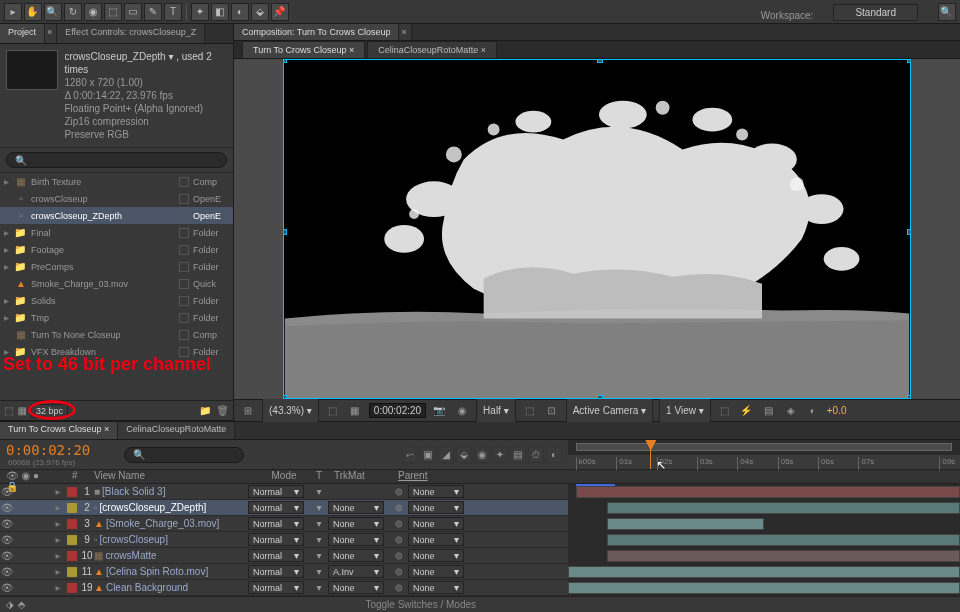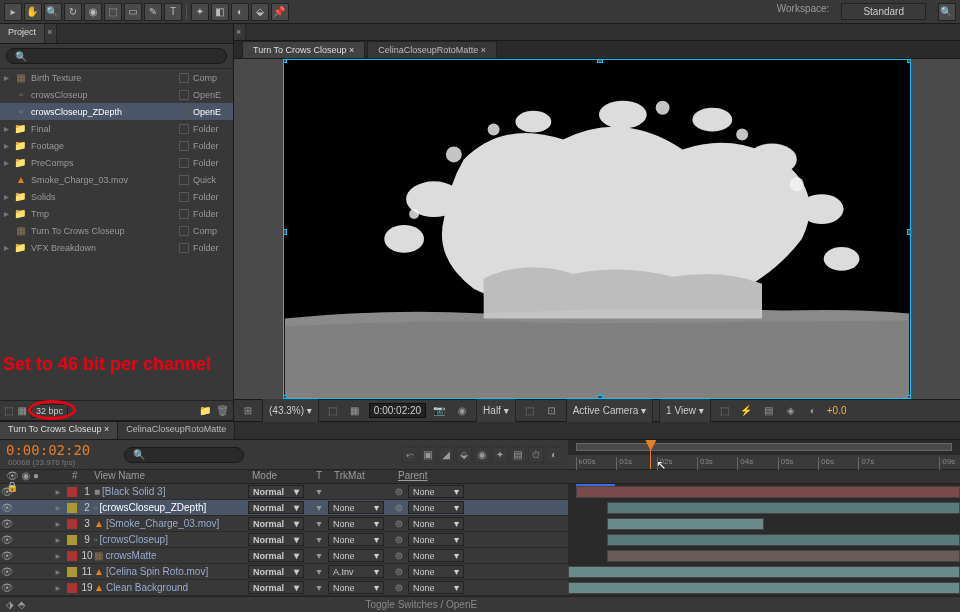--- a/index.html
+++ b/index.html
@@ -1,20 +1,20 @@
 <!DOCTYPE html>
 <html><head>
 <meta charset="utf-8">
 <style>
 *{margin:0;padding:0;box-sizing:border-box;font-family:Arial,sans-serif;font-size:10px;}
 body{background:#2b2b2b;color:#999;width:960px;height:612px;overflow:hidden;position:relative;}
 .toolbar{height:24px;background:#383838;border-bottom:1px solid #1a1a1a;display:flex;align-items:center;padding:0 4px;gap:2px;}
 .toolbar-btn{width:18px;height:18px;background:#4a4a4a;border:1px solid #222;display:flex;align-items:center;justify-content:center;cursor:pointer;color:#bbb;}
 .toolbar-sep{width:1px;height:16px;background:#555;margin:0 2px;}
-.toolbar-right{margin-left:auto;display:flex;align-items:flex-start;gap:12px;}
+.toolbar-right{margin-left:auto;display:flex;align-items:flex-end;gap:20px;}
 .workspace-label{color:#999;}
 .workspace-dd{background:#3a3a3a;border:1px solid #222;padding:2px 21px;min-width:80px;color:#ccc;}
 .main-area{display:flex;height:396px;justify-content:center;}
 .left-panel{width:234px;background:#383838;border-right:1px solid #1a1a1a;display:flex;flex-direction:column;}
 .panel-tabs{height:20px;background:#2f2f2f;display:flex;border-bottom:1px solid #1a1a1a;}
 .panel-tab{padding:3px 8px;background:#383838;border-right:1px solid #222;color:#aaa;cursor:pointer;font-size:9px;}
 .panel-tab.active{background:#424242;color:#ddd;}
 .panel-tab.x{padding-left:2px;padding-right:4px;}
 .proj-header{display:flex;padding:6px;gap:6px;border-bottom:1px solid #2a2a2a;}
 .proj-thumb{width:56px;height:40px;background:#1a1a1a;border:1px solid #555;}
@@ -71,36 +71,36 @@
 .nav-bar{height:15px;background:#2a2a2a;position:relative;}
 .nav-range{position:absolute;height:8px;top:3px;background:#4a4a4a;border:1px solid #666;}
 .playhead{position:absolute;top:0;width:1px;height:100%;background:#e67e22;}
 .playhead-head{position:absolute;top:0;left:-5px;width:11px;height:11px;background:#e67e22;clip-path:polygon(0 0,100% 0,50% 100%);}
 .cursor-arrow{position:absolute;color:#fff;font-size:12px;z-index:50;}
 .tl-cols{height:14px;background:#333;border-bottom:1px solid #222;display:flex;font-size:9px;color:#999;padding-left:6px;}
 .col-eye{width:40px;}
 .col-lock{width:26px;}
 .col-num{width:22px;}
 .col-lname{width:158px;}
-.col-mode{width:64px;}
+.col-mode{width:64px;text-align:center;}
 .col-t{width:18px;}
 .col-trk{width:64px;}
 .col-parent{width:74px;text-decoration:underline;}
 .tl-layers{overflow:hidden;}
 .layer-row{height:16px;display:flex;align-items:center;border-bottom:1px solid #2a2a2a;font-size:9px;}
 .layer-left{width:568px;display:flex;align-items:center;}
 .eye-cell{width:14px;text-align:center;color:#999;}
 .shy-cell{width:12px;}
 .lock-cell{width:14px;}
 .lock2-cell{width:12px;}
 .arrow-cell{width:12px;color:#777;text-align:center;}
 .color-sq{width:10px;height:10px;margin:0 3px;}
 .num-cell{width:14px;text-align:center;color:#ccc;}
 .lname-cell{width:154px;color:#9ac;display:flex;align-items:center;gap:2px;white-space:nowrap;}
-.mode-cell{width:62px;font-weight:bold;}
+.mode-cell{width:62px;}
 .mode-dd{background:#3a3a3a;border:1px solid #222;padding:0 4px;width:56px;color:#ccc;font-size:9px;height:13px;display:flex;align-items:center;justify-content:space-between;}
 .t-cell{width:18px;text-align:center;}
 .trk-cell{width:62px;}
 .link-cell{width:18px;text-align:center;color:#888;}
 .parent-cell{width:56px;}
 .layer-bar-area{flex:1;position:relative;height:16px;background:#2a2a2a;}
 .layer-bar{position:absolute;height:12px;top:2px;border:1px solid #444;}
 .zoom-bar{position:absolute;top:0;height:2px;background:#4169e1;}
 .tl-footer{height:16px;background:#383838;border-top:1px solid #222;display:flex;align-items:center;padding:0 6px;font-size:9px;}
 .toggle-label{margin-left:340px;color:#888;cursor:pointer;}
@@ -130,20 +130,32 @@
     <div class="workspace-dd">Standard</div>
     <div class="toolbar-btn">🔍</div>
   </div>
 </div>
 
 <div class="main-area">
   <div class="left-panel">
     <div class="panel-tabs">
       <div class="panel-tab active">Project</div>
       <div class="panel-tab x">×</div>
+      <div class="panel-tab">Effect Controls: crowsCloseup_Z</div>
+    </div>
+    <div class="proj-header">
+      <div class="proj-thumb"></div>
+      <div class="proj-info">
+        <div class="proj-title">crowsCloseup_ZDepth ▾ , used 2 times</div>
+        <div>1280 x 720 (1.00)</div>
+        <div>Δ 0:00:14:22, 23.976 fps</div>
+        <div>Floating Point+ (Alpha Ignored)</div>
+        <div>Zip16 compression</div>
+        <div>Preserve RGB</div>
+      </div>
     </div>
     <div class="search-row">
       <input class="search-box" value="🔍" placeholder="" style="">
     </div>
     <div class="proj-list" id="proj-list">
         <div class="proj-item">
           <span class="arrow">▸</span>
           <span class="icon">
             <span class="comp-icon">▦</span>
           </span>
@@ -221,21 +233,21 @@
           </span>
           <span class="name">Tmp</span>
           <span class="label-sq"></span>
           <span class="type">Folder</span>
         </div>
         <div class="proj-item">
           <span class="arrow"></span>
           <span class="icon">
             <span class="comp-icon">▦</span>
           </span>
-          <span class="name">Turn To Crows Closeup</span>
+          <span class="name">Turn To None Closeup</span>
           <span class="label-sq"></span>
           <span class="type">Comp</span>
         </div>
         <div class="proj-item">
           <span class="arrow">▸</span>
           <span class="icon">
             <span class="folder-icon">📁</span>
           </span>
           <span class="name">VFX Breakdown</span>
           <span class="label-sq"></span>
@@ -247,20 +259,21 @@
       <span style="color:#999;">▦</span>
       <span class="bpc-btn">32 bpc</span>
       <div class="red-circle"></div>
       <span style="margin-left:auto;color:#999;">📁</span>
       <span style="color:#999;">🗑</span>
     </div>
   </div>
 
   <div class="right-panel">
     <div class="comp-header">
+      <div class="panel-tab active">Composition: Turn To Crows Closeup</div>
       <div class="panel-tab x">×</div>
     </div>
     <div class="comp-tab-strip" id="comp-tabs">
         <div class="comp-tab active">Turn To Crows Closeup ×</div>
         <div class="comp-tab">CelinaCloseupRotoMatte ×</div>
       </div>
     <div class="viewer">
       <div class="canvas">
         <svg viewBox="0 0 628 340">
           <rect width="628" height="340" fill="#000"></rect>
@@ -575,15 +588,15 @@
         <div class="layer-bar-area">
           <div class="layer-bar" style="left:0%;width:100%;background:#6a8a8a"></div>
         </div>
       </div>
     </div>
   <div class="tl-footer">
     <div class="footer-icons">
       <span>⬗</span>
       <span>⬘</span>
     </div>
-    <span class="toggle-label">Toggle Switches / OpenE</span>
+    <span class="toggle-label">Toggle Switches / Modes</span>
   </div>
 </div>
 
 </body></html>

